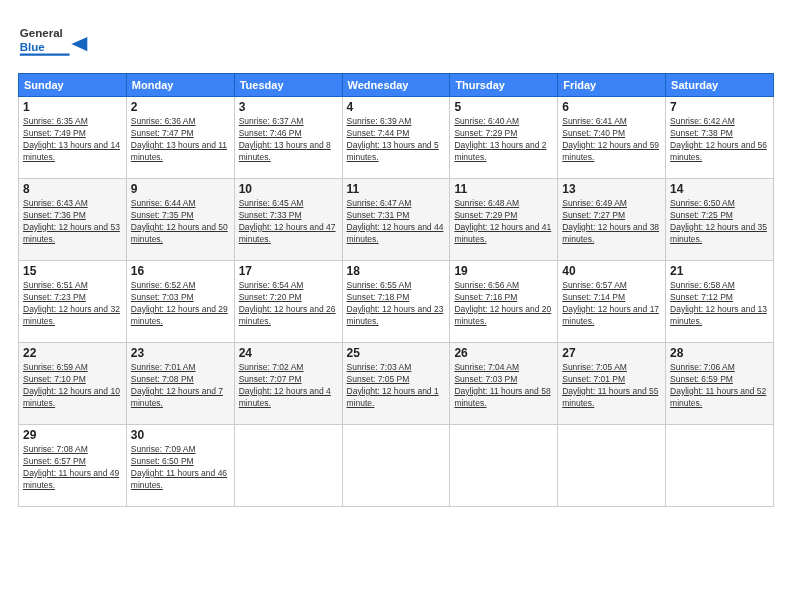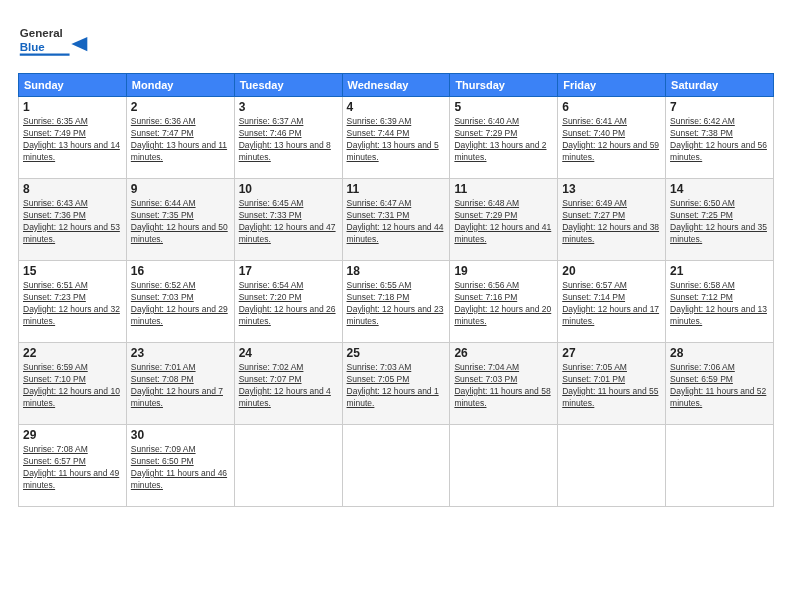--- a/index.html
+++ b/index.html
@@ -269,21 +269,21 @@
       </td>
           <td>
         <span class="day-number">19</span>
         <div class="day-info">
           <span>Sunrise: 6:56 AM</span><br>
           <span>Sunset: 7:16 PM</span><br>
           <span>Daylight: 12 hours and 20 minutes.</span>
         </div>
       </td>
           <td>
-        <span class="day-number">20</span>
+        <span class="day-number">40</span>
         <div class="day-info">
           <span>Sunrise: 6:57 AM</span><br>
           <span>Sunset: 7:14 PM</span><br>
           <span>Daylight: 12 hours and 17 minutes.</span>
         </div>
       </td>
           <td>
         <span class="day-number">21</span>
         <div class="day-info">
           <span>Sunrise: 6:58 AM</span><br>

